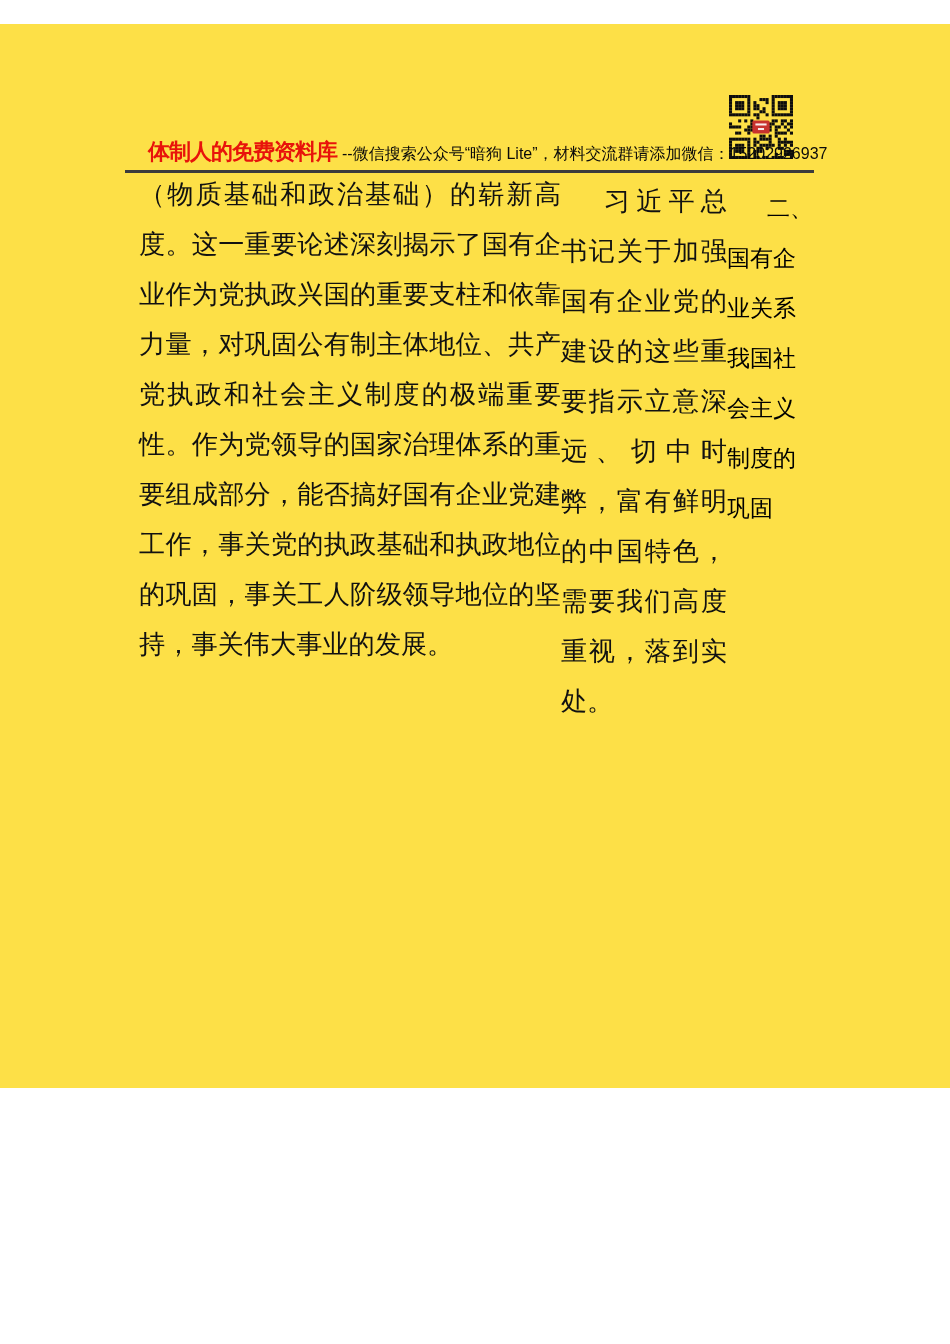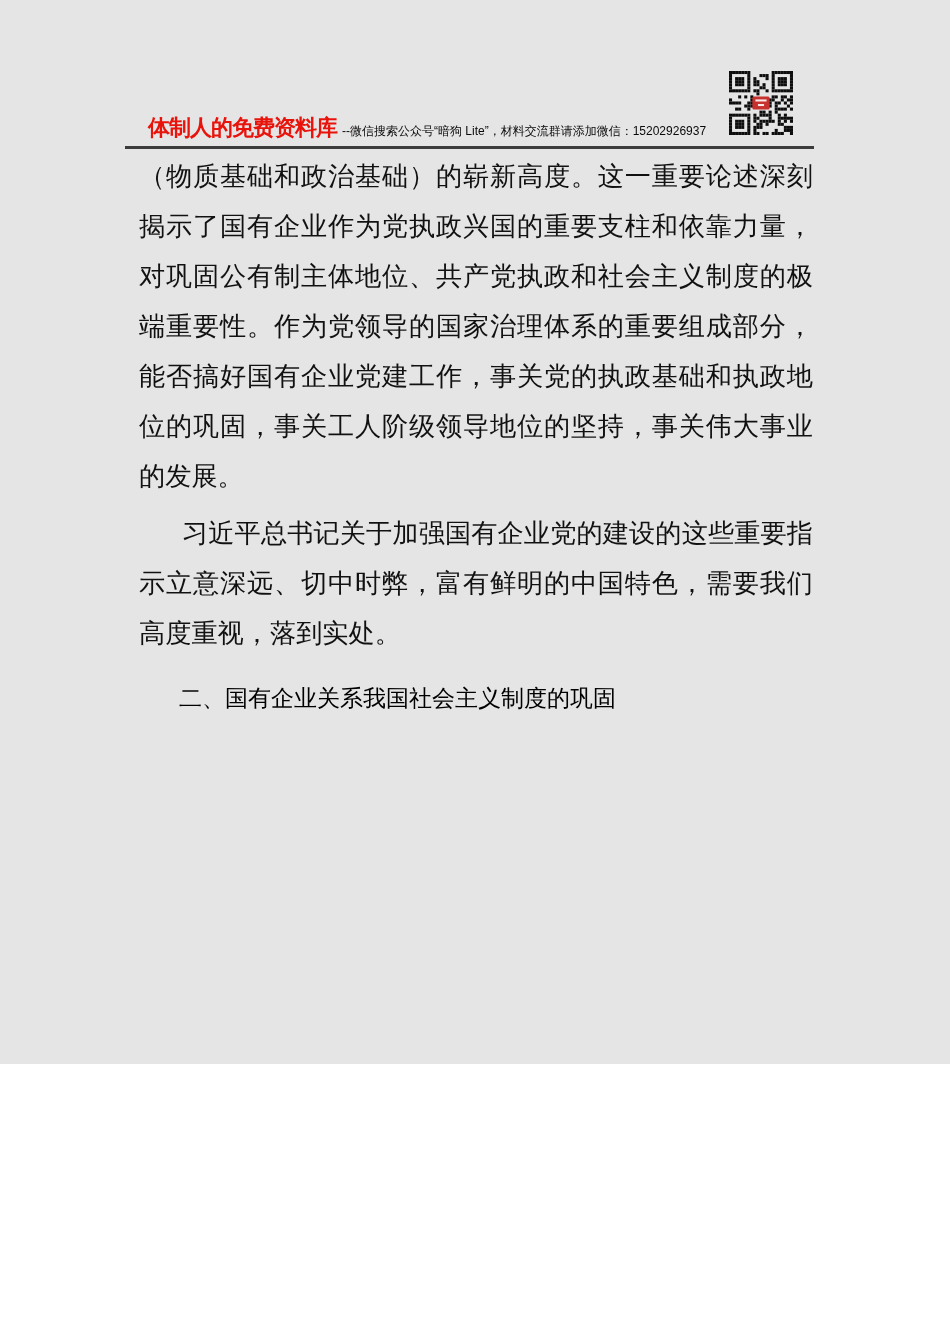--- a/index.html
+++ b/index.html
@@ -4,44 +4,45 @@
 <style>
   html, body {
     margin: 0;
     padding: 0;
     background: #ffffff;
   }
   .page {
     position: relative;
     width: 950px;
     height: 1064px;
-    background: #e5e5e5;
+    background: #fde047;
     overflow: hidden;
     font-family: "Liberation Serif", serif;
+    margin-top: 24px;
   }
   
   .page-header {
     position: absolute;
     left: 148px;
     top: 113px;
     display: flex;
     align-items: baseline;
     gap: 5px;
     white-space: nowrap;
   }
   .brand {
     font-family: "Liberation Sans", sans-serif;
     font-weight: 700;
     font-size: 22px;
     color: #e8130b;
     letter-spacing: -1px;
   }
   .subtitle {
     font-family: "Liberation Sans", sans-serif;
-    font-size: 12px;
+    font-size: 16px;
     color: #0a0a0a;
     text-align: right;
   }
   .header-divider {
     position: absolute;
     left: 125px;
     top: 146px;
     width: 689px;
     height: 3px;
     background: #3c3c3c;
@@ -51,24 +52,24 @@
     left: 729px;
     top: 71px;
     width: 64px;
     height: 64px;
   }
   .qr-code svg { display: block; }
   
   .document-body {
     position: absolute;
     left: 139px;
-    top: 152px;
+    top: 146px;
     width: 674px;
     display: flex;
-    flex-direction: column;
+    flex-direction: row;
   }
   .document-body p {
     margin: 0;
     font-size: 26.2px;
     line-height: 50px;
     color: #111111;
     text-align: justify;
     text-align-last: left;
     word-break: normal;
   }

